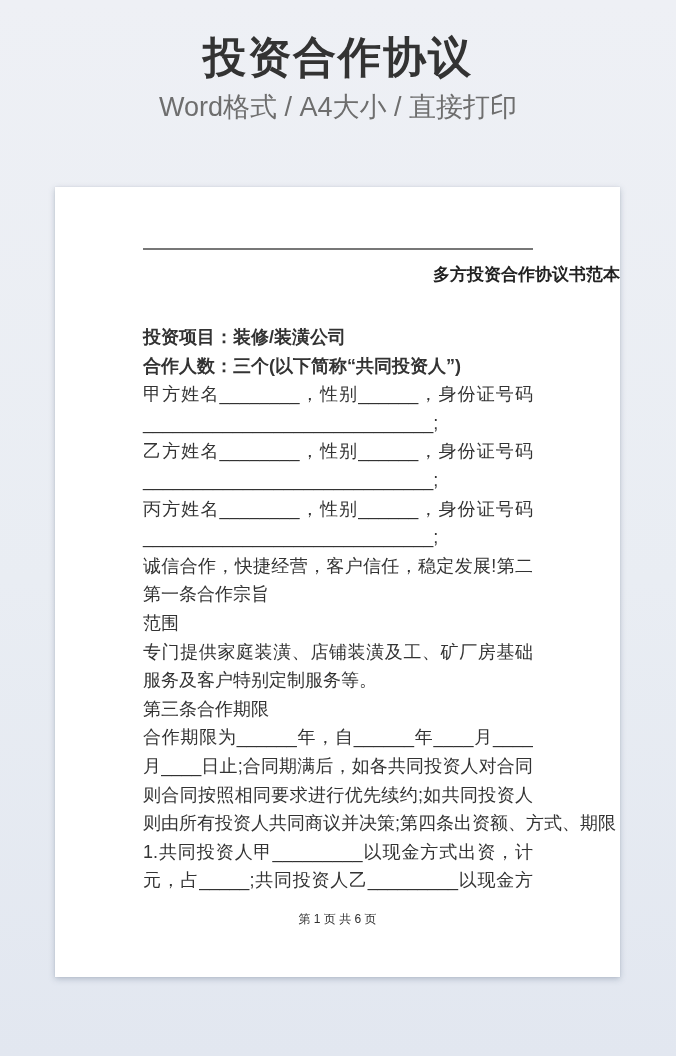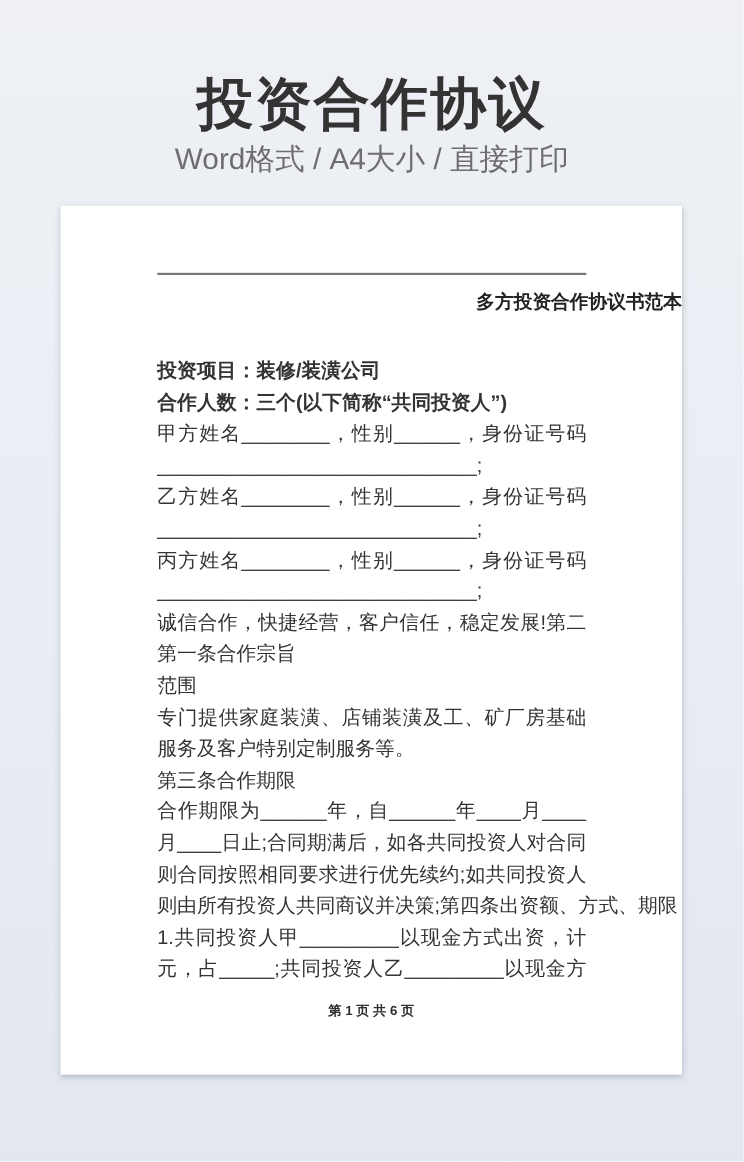--- a/index.html
+++ b/index.html
@@ -17,22 +17,22 @@
       var(--background-top, #eef0f5) 0%,
       #e9edf3 55%,
       var(--background-bottom, #e2e7f0) 100%);
   }
   .header {
     position: absolute;
     top: 0; left: 0; right: 0;
     text-align: center;
   }
   .header-title {
-    padding-top: 70px;
-    font-size: 51px;
+    padding-top: 32px;
+    font-size: 43px;
     line-height: 50px;
     font-weight: bold;
     letter-spacing: 2px;
     color: var(--title-text, #333333);
   }
   .header-subtitle {
     margin-top: 10px;
     font-size: 27px;
     line-height: 30px;
     color: var(--subtitle-text, #6e6e6e);
@@ -85,21 +85,21 @@
     text-justify: inter-character;
     overflow: hidden;
   }
   .page-footer {
     position: absolute;
     top: 724px;
     left: 0; right: 0;
     text-align: center;
     font-size: 12px;
     line-height: 16px;
-    font-weight: bold;
+    font-weight: normal;
     color: #2f2f2f;
   }
 </style>
 </head>
 <body>
 
 <div class="screen">
 
   <div class="header">
     <div class="header-title">投资合作协议</div>

